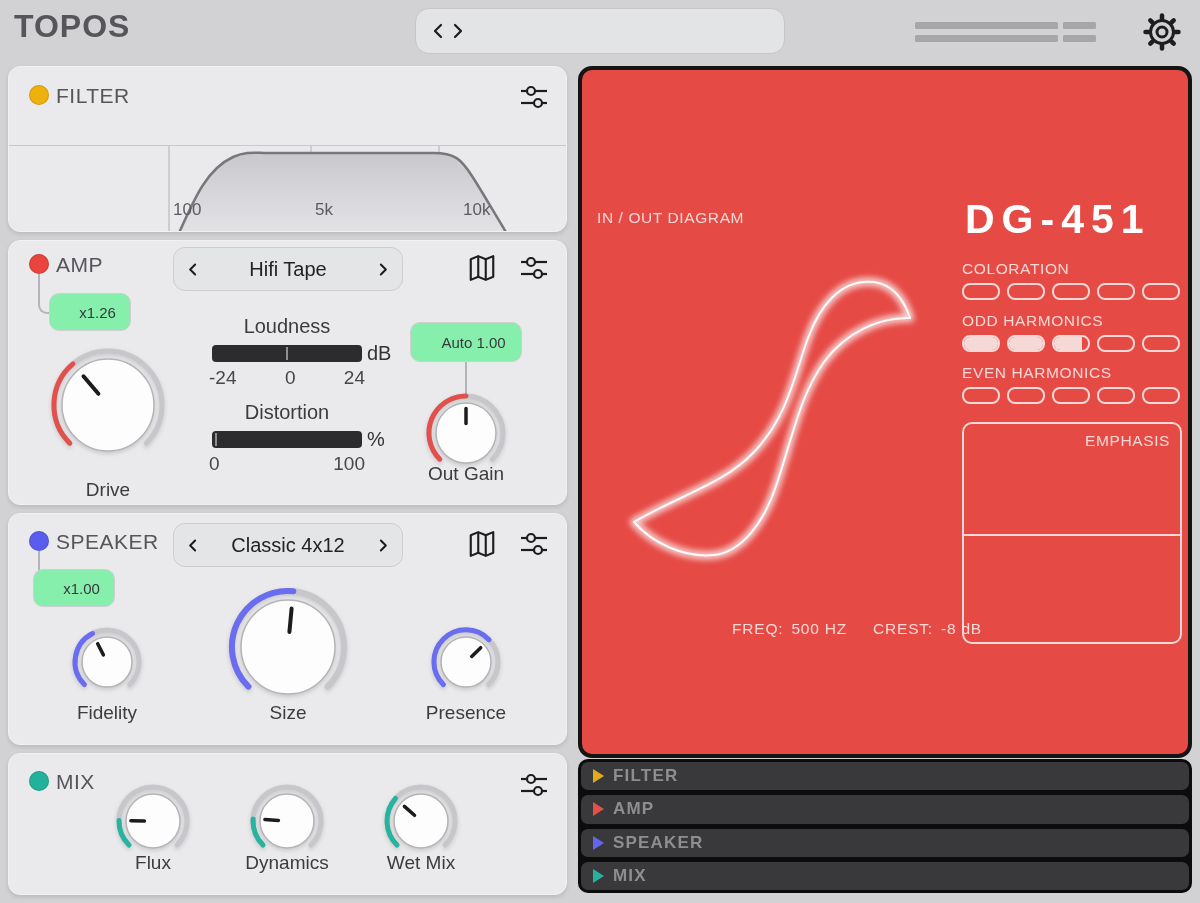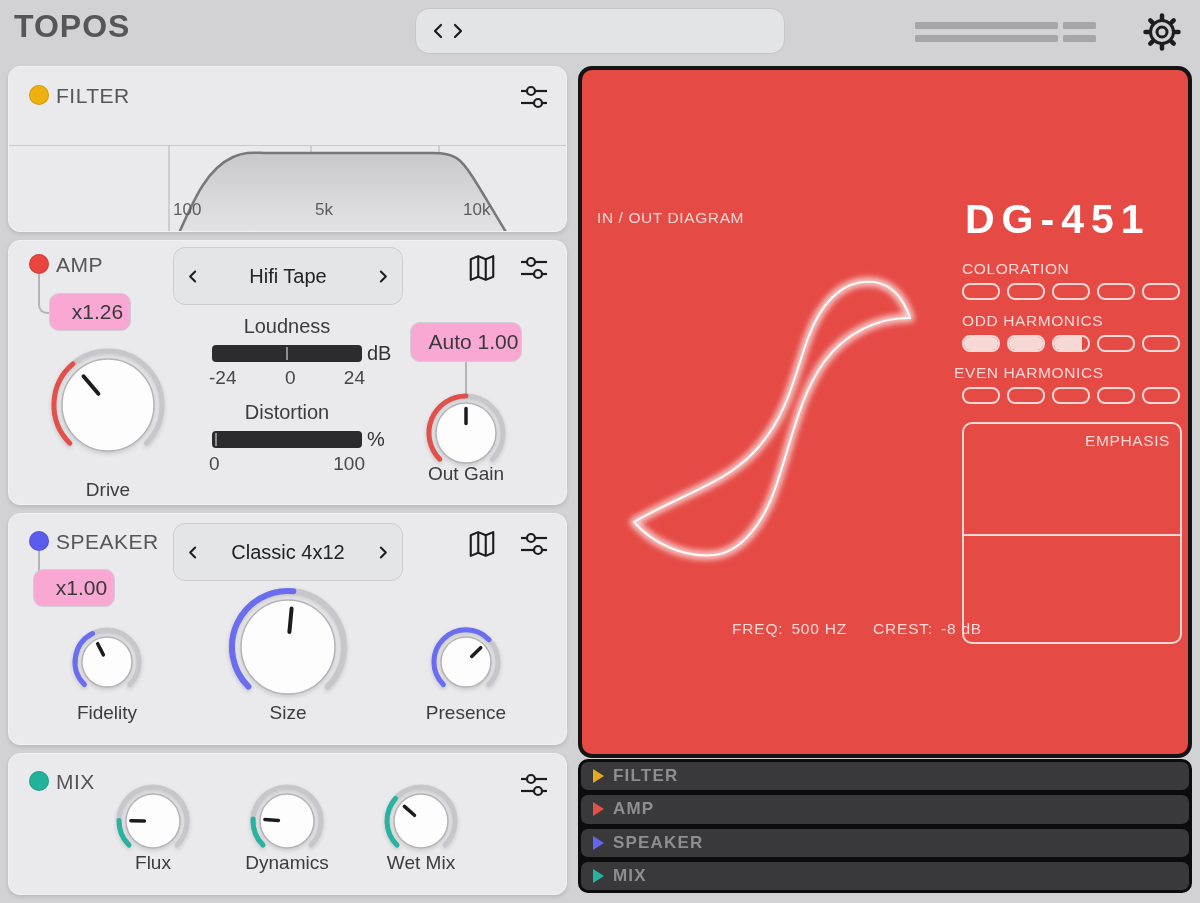--- a/index.html
+++ b/index.html
@@ -26,30 +26,30 @@
   .gear{left:1142px;top:12px;}
   
   .card{
     position:absolute;background:#eaeaec;border-radius:12px;
     border:1px solid #f1f1f3;box-sizing:border-box;
     box-shadow:0 2px 4px rgba(0,0,0,.12);
   }
   .dot{position:absolute;width:20px;height:20px;border-radius:50%;box-shadow:inset 0 0 0 1px rgba(0,0,0,.12);}
   .sec-title{position:absolute;font-size:21px;color:#55555a;letter-spacing:.5px;}
   .preset-pill{
-    position:absolute;width:230px;height:58px;border-radius:12px;
+    position:absolute;width:230px;height:44px;border-radius:12px;
     background:#e4e5e7;border:1.5px solid #cdcdd0;box-sizing:border-box;
     display:flex;align-items:center;padding:0 12px;
   }
   .preset-pill .pname{flex:1;text-align:center;font-size:20px;color:#232326;}
   .icon-btn{position:absolute;color:#1d1d1f;cursor:pointer;}
   .badge{
     position:absolute;border:1.5px solid #cfcfd3;border-radius:10px;box-sizing:border-box;
     display:flex;align-items:center;justify-content:center;
-    font-size:21px;color:#39393d;background:#f9a8d4;padding-left:15px;
+    font-size:15px;color:#39393d;background:#86efac;padding-left:15px;
   }
   .elbow{position:absolute;border-left:2px solid #b5b5b9;border-bottom:2px solid #b5b5b9;border-bottom-left-radius:9px;}
   .vline{position:absolute;border-left:2px solid #b5b5b9;}
   .meter-bar{position:absolute;width:150px;height:17px;background:#2c2c2f;border-radius:4px;}
   .meter-bar .tick{position:absolute;top:2px;bottom:2px;width:2px;background:#8f8f93;}
   .m-label{position:absolute;font-size:20px;color:#3c3c40;transform:translateX(-50%);}
   .m-unit{position:absolute;font-size:20px;color:#333337;}
   .scale-row{position:absolute;display:flex;justify-content:space-between;font-size:19px;color:#47474b;}
   .knob{position:absolute;transform:translate(-50%,-50%);}
   .knob svg{filter:drop-shadow(0 2px 2px rgba(0,0,0,.15));display:block;}
@@ -389,21 +389,21 @@
           <div class="pill-fill" style="width:82%"></div>
         </div>
         <div class="pill">
           <div class="pill-fill" style="width:0%"></div>
         </div>
         <div class="pill">
           <div class="pill-fill" style="width:0%"></div>
         </div>
       </div>
 
-    <div class="rp-label" style="left:372px;top:294px;">EVEN HARMONICS</div>
+    <div class="rp-label" style="left:380px;top:294px;">EVEN HARMONICS</div>
     <div class="pill-row" style="left:380px;top:317px;">
         <div class="pill">
           <div class="pill-fill" style="width:0%"></div>
         </div>
         <div class="pill">
           <div class="pill-fill" style="width:0%"></div>
         </div>
         <div class="pill">
           <div class="pill-fill" style="width:0%"></div>
         </div>

